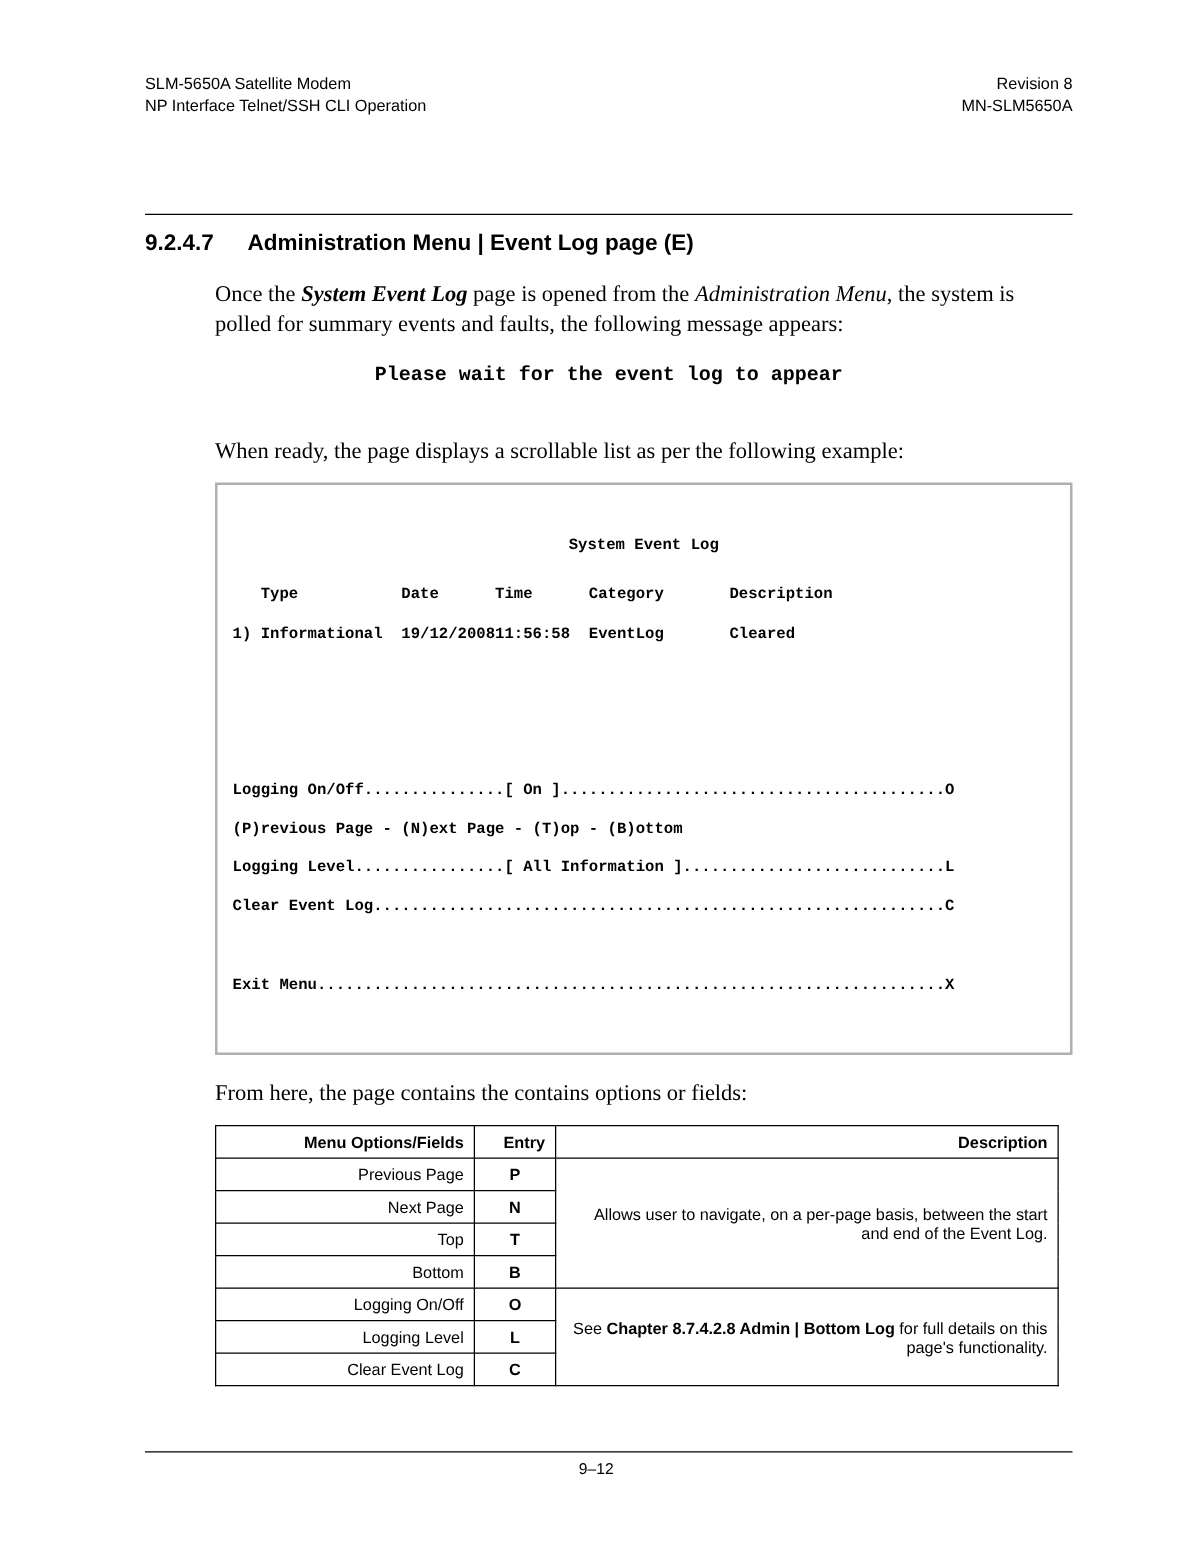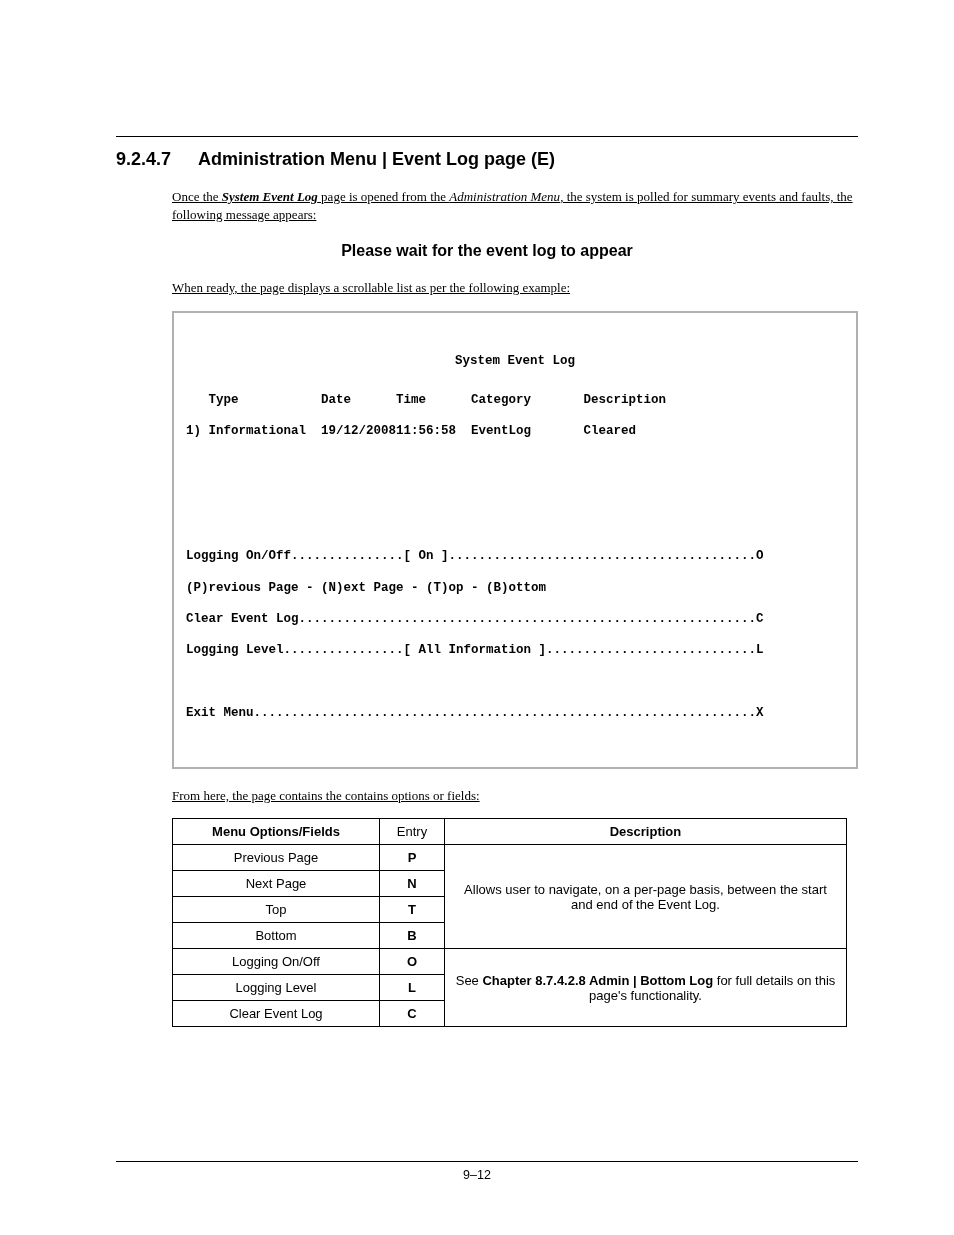--- a/index.html
+++ b/index.html
@@ -33,32 +33,31 @@
     font-family: Arial, Helvetica, sans-serif;
     font-weight: bold;
     font-size: 18px;
     margin: 0 0 18px 0;
   }
   .section-heading .num {
     display: inline-block;
     margin-right: 27px;
   }
   .body-text {
-    font-size: 13px;
+    font-size: 18px;
     line-height: 1.35;
     margin: 0 0 14px 56px;
-    text-decoration: underline;
   }
   .wait-msg {
-    font-family: Liberation Sans, sans-serif;
+    font-family: Liberation Mono, monospace;
     font-weight: bold;
     font-size: 16px;
     text-align: center;
     line-height: 1.5;
-    margin: 16px 0 16px 0;
+    margin: 16px 0 36px 0;
   }
   .terminal {
     margin: 12px 0 18px 56px;
     border: 2px solid #b0b0b0;
     background: #fff;
     font-family: "Courier New", Courier, monospace;
     font-weight: bold;
     font-size: 12.5px;
     line-height: 1.25;
     padding: 10px 12px 14px 12px;
@@ -73,47 +72,57 @@
     border-collapse: collapse;
     margin: 14px 0 0 56px;
     width: 675px;
     font-family: Arial, Helvetica, sans-serif;
     font-size: 13px;
   }
   .options-table th, .options-table td {
     border: 1px solid #000;
     padding: 5px 8px;
     vertical-align: middle;
-    text-align: center;
+    text-align: right;
   }
   .options-table th {
     font-weight: bold;
   }
   .options-table .col-option { width: 190px; }
-  .options-table .col-entry  { width: 48px; text-align: center; font-weight: normal; }
+  .options-table .col-entry  { width: 48px; font-weight: bold; }
   .options-table td.col-entry { font-weight: bold; text-align: center; }
   .footer {
     position: absolute;
     left: 0; right: 0;
     bottom: 53px;
     text-align: center;
     font-family: Arial, Helvetica, sans-serif;
     font-size: 12.5px;
   }
   .hr-bottom {
     border: none;
     border-top: 1px solid #000;
     margin: 0 96px 6px 116px;
   }
 </style>
 </head>
 <body>
 
 <div class="page">
 
+  <div class="header-row">
+    <div>
+      <div>SLM-5650A Satellite Modem</div>
+      <div>NP Interface Telnet/SSH CLI Operation</div>
+    </div>
+    <div style="text-align:right">
+      <div>Revision 8</div>
+      <div>MN-SLM5650A</div>
+    </div>
+  </div>
 
   <hr class="hr-top">
 
   <h2 class="section-heading">
     <span class="num">9.2.4.7</span><span>Administration Menu | Event Log page (E)</span>
   </h2>
 
   <p class="body-text">
     <span>Once the </span><span style="font-style:italic;font-weight:bold">System Event Log</span><span> page is opened from the </span><span style="font-style:italic">Administration Menu</span><span>, the system is polled for summary events and faults, the following message appears:</span>
   </p>
@@ -128,22 +137,22 @@
     <div class="title">System Event Log</div>
 <div>   Type           Date      Time      Category       Description</div>
 <div>1) Informational  19/12/200811:56:58  EventLog       Cleared</div>
 <div>&nbsp;
 &nbsp;
 &nbsp;
 &nbsp;
 &nbsp;</div>
 <div>Logging On/Off...............[ On ].........................................O</div>
 <div>(P)revious Page - (N)ext Page - (T)op - (B)ottom</div>
+<div>Logging Level................[ All Information ]............................L</div>
 <div>Clear Event Log.............................................................C</div>
-<div>Logging Level................[ All Information ]............................L</div>
 <div>&nbsp;</div>
 <div>Exit Menu...................................................................X</div>
   </div>
 
   <p class="body-text">From here, the page contains the contains options or fields:</p>
 
   <table class="options-table">
     <thead>
       <tr>
         <th class="col-option">Menu Options/Fields</th>

